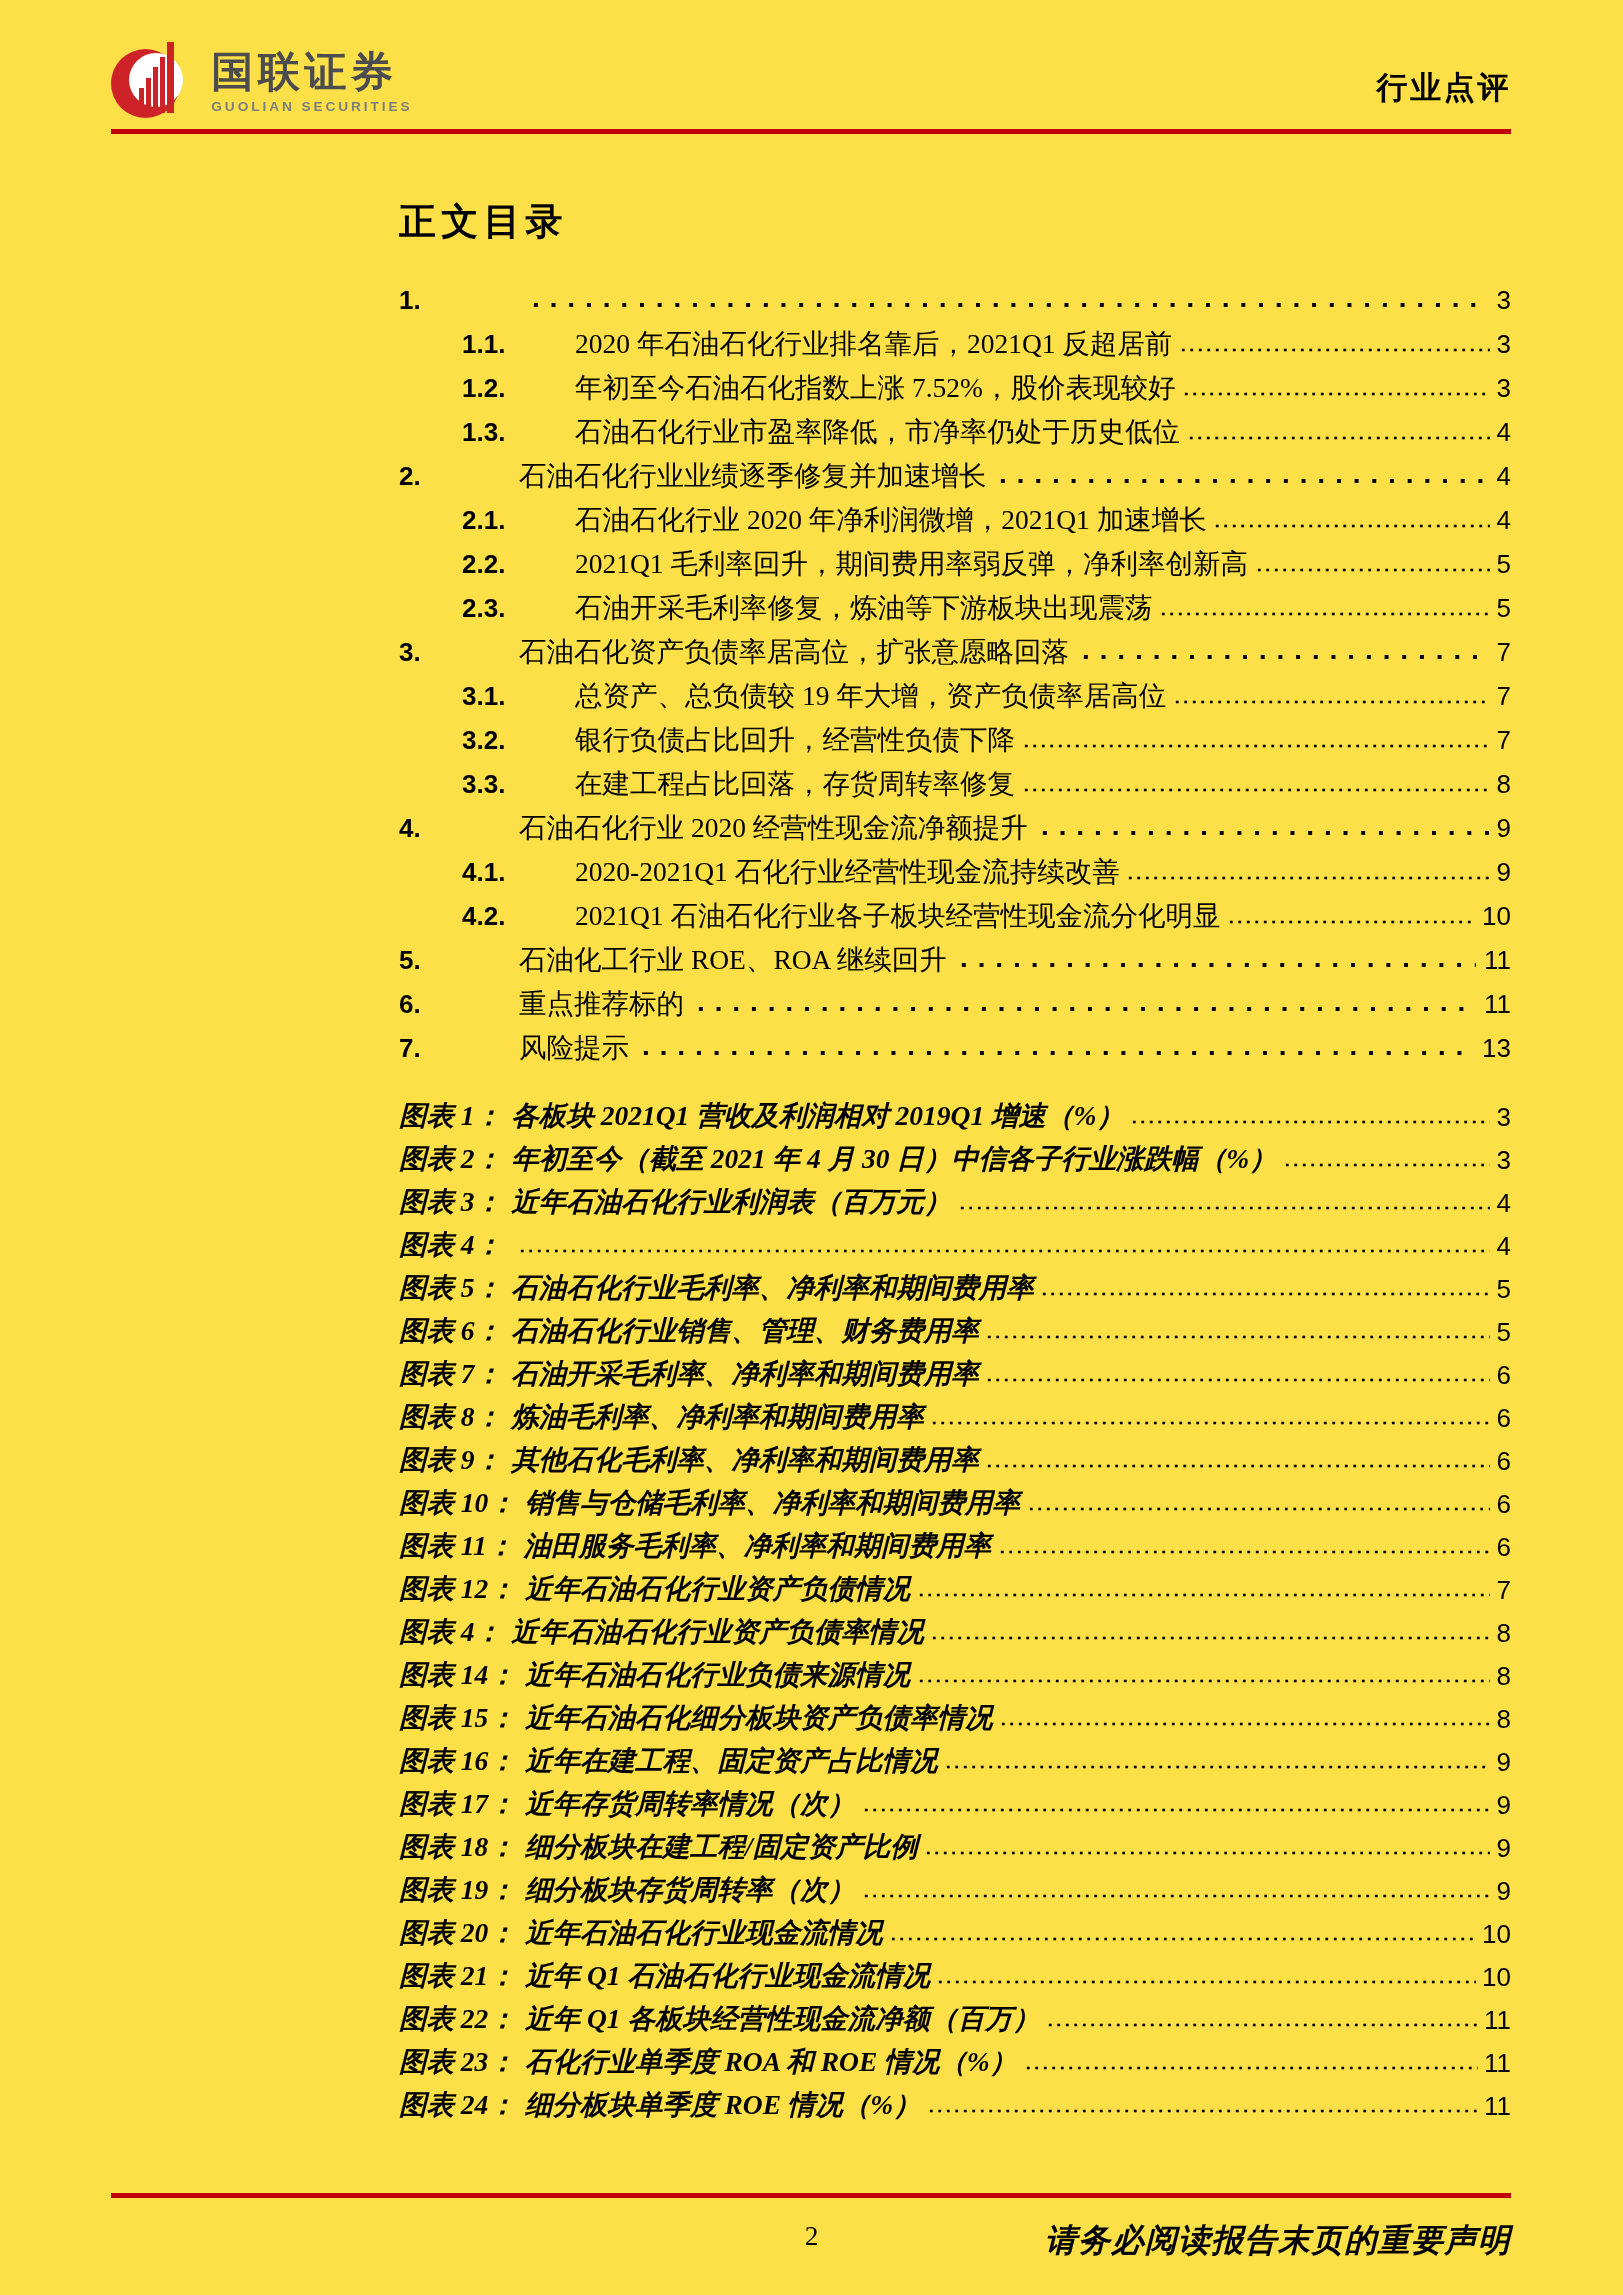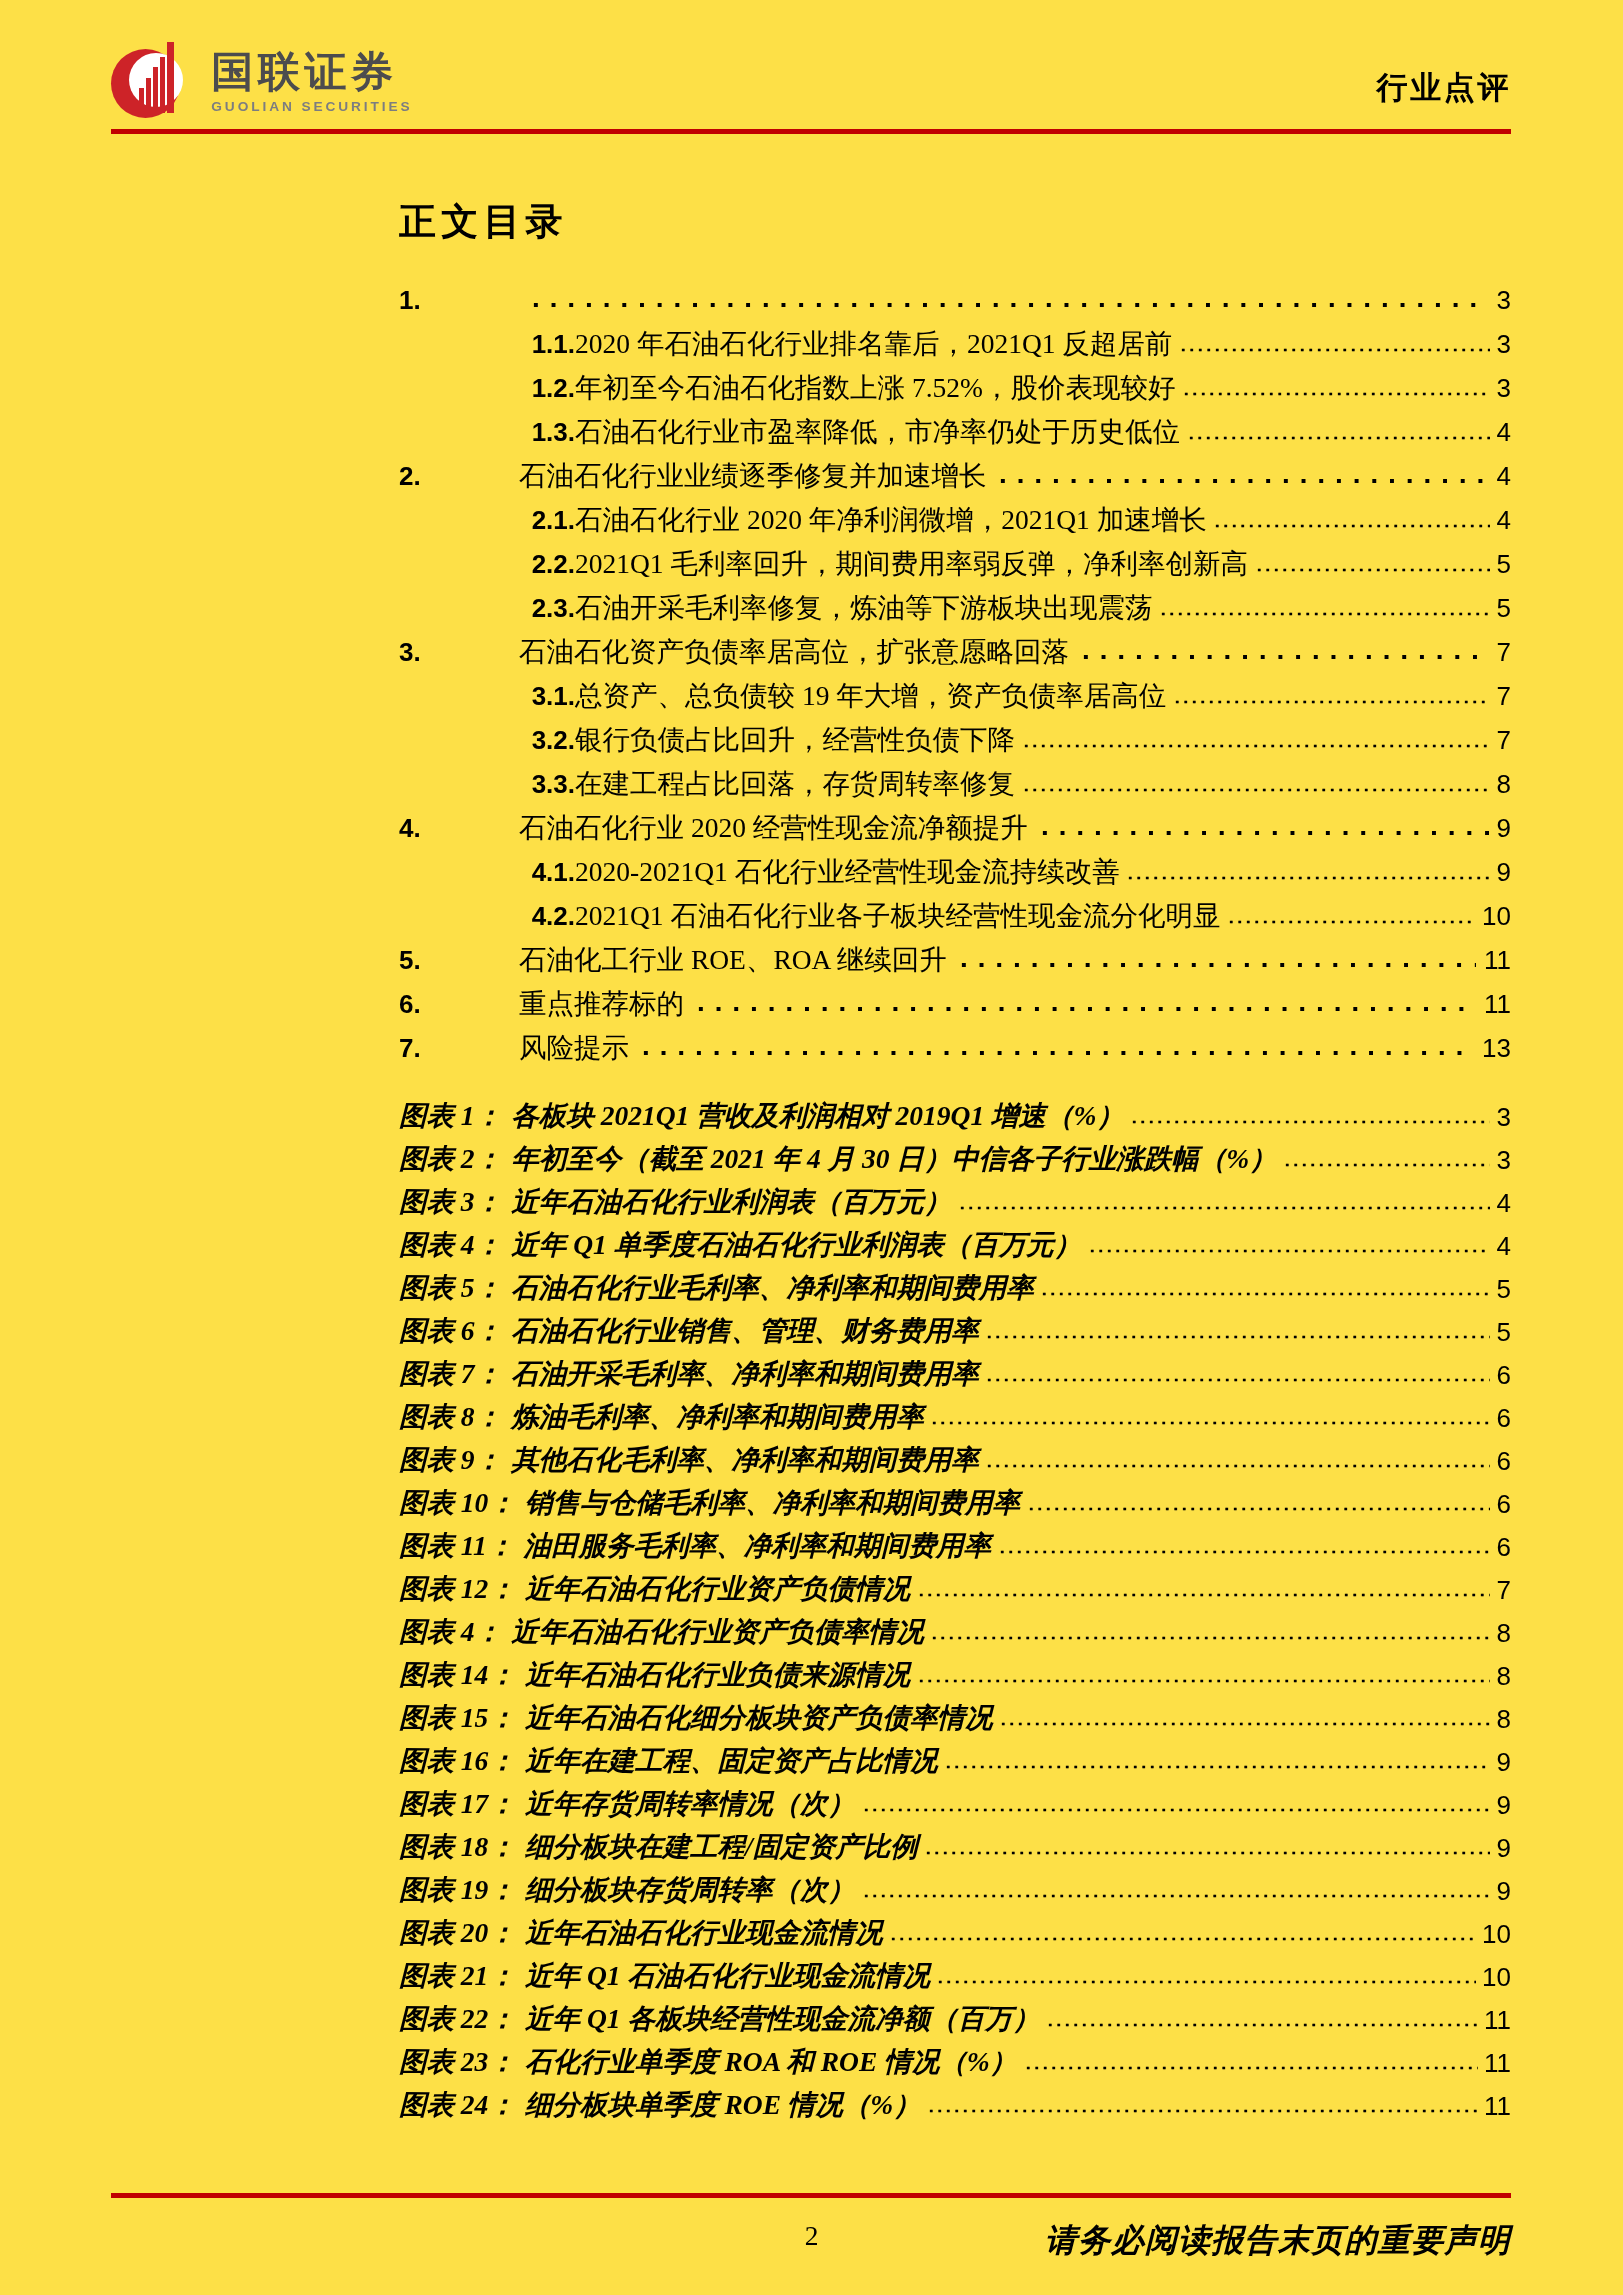--- a/index.html
+++ b/index.html
@@ -33,21 +33,21 @@
   .toc{position:absolute;left:399px;width:1112px;top:200px;}
   .figs{position:absolute;left:399px;width:1112px;top:1088px;}
   .sec-title{font-size:37px;font-weight:bold;letter-spacing:5.2px;margin:0 0 26px 0;line-height:1.2;}
   .figs .sec-title{margin-bottom:19.6px;}
   
   .entry{display:flex;align-items:flex-end;height:44px;font-size:27.5px;}
   .fentry{display:flex;align-items:flex-end;height:43px;font-size:27.5px;font-style:italic;font-weight:bold;}
   .e-num{font-family:"Liberation Sans",sans-serif;font-weight:bold;font-size:26px;line-height:1.05;flex:0 0 auto;}
   .lv1 .e-num{width:120px;}
   .lv2{padding-left:63px;}
-  .lv2 .e-num{width:113px;text-align:right;}
+  .lv2 .e-num{width:113px;}
   .e-title{line-height:1.05;white-space:nowrap;flex:0 0 auto;}
   .f-label{line-height:1.05;white-space:nowrap;flex:0 0 auto;margin-right:9.2px;font-family:Liberation Serif, serif;}
   .leader{flex:1 1 auto;align-self:flex-end;}
   .leader-sparse{
     height:7.9px;margin:0 7.9px 5.2px 7.9px;
     background-image:radial-gradient(circle at 50% 50%, #000 2.2px, transparent 2.4px);
     background-size:17.7px 7.9px;background-repeat:repeat-x;background-position:left bottom;
   }
   .leader-dense{
     height:5.9px;margin:0 6.5px 5.9px 6.5px;
@@ -214,21 +214,20 @@
           <span class="e-page">3</span>
         </div>
         <div class="fentry">
           <span class="f-label">图表 3：</span>
           <span class="e-title">近年石油石化行业利润表（百万元）</span>
           <span class="leader leader-dense"></span>
           <span class="e-page">4</span>
         </div>
         <div class="fentry">
           <span class="f-label">图表 4：</span>
-          <span class="e-title">近年 Q1 单季度石油石化行业利润表（百万元）</span>
           <span class="leader leader-dense"></span>
           <span class="e-page">4</span>
         </div>
         <div class="fentry">
           <span class="f-label">图表 5：</span>
           <span class="e-title">石油石化行业毛利率、净利率和期间费用率</span>
           <span class="leader leader-dense"></span>
           <span class="e-page">5</span>
         </div>
         <div class="fentry">

